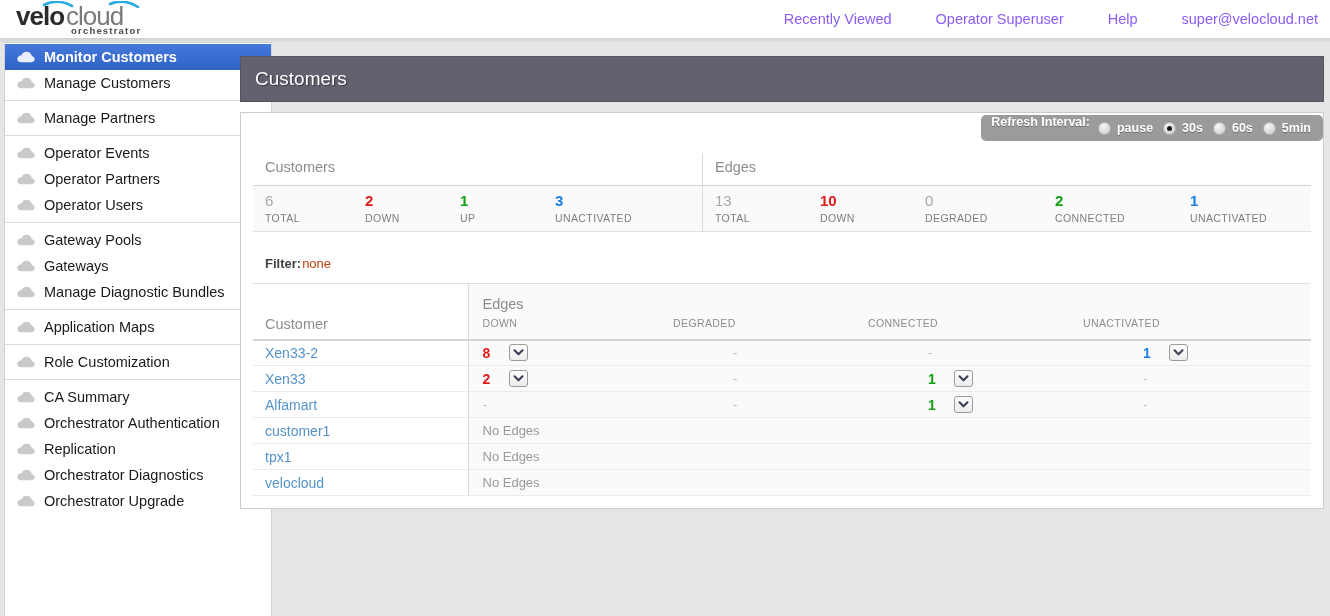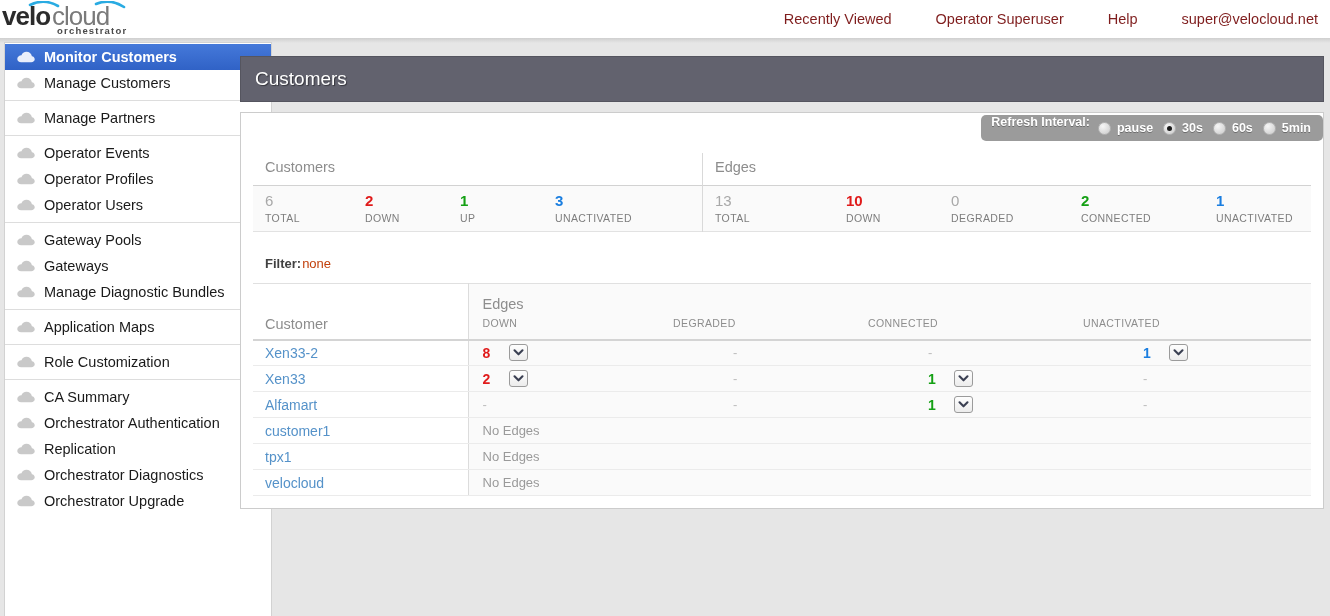--- a/index.html
+++ b/index.html
@@ -9,26 +9,26 @@
     background: #e4e4e4;
     overflow: hidden;
   }
 
   
   .topbar {
     position: absolute; left: 0; top: 0; width: 1330px; height: 38px;
     background: #ffffff;
     display: flex; align-items: center; justify-content: space-between;
   }
-  .logo-wrap { position: relative; width: 175px; height: 36px; }
+  .logo-wrap { position: relative; margin-left: 14px; width: 175px; height: 36px; }
   .logo-svg { display:block; }
 
   .topnav { display: flex; align-items: center; margin-right: 12px; }
   .topnav a {
-    color: #7f1d1d; font-size: 14.5px; text-decoration: none;
+    color: #8b5cf6; font-size: 14.5px; text-decoration: none;
     margin-left: 44px; white-space: nowrap; text-align: right;
   }
 
   
   .bodywrap {
     position: absolute; left: 0; top: 38px; width: 1330px; height: 578px;
     background: #e6e6e6;
   }
   .bodywrap::before {
     content: ""; position: absolute; left: 0; top: 0; width: 1330px; height: 5px;
@@ -133,21 +133,21 @@
   .stat .num { font-size: 15px; font-weight: bold; line-height: 17px; }
   .stat .lbl { font-size: 10.5px; color: #7d7d7d; letter-spacing: .4px; margin-top: 3px; }
   .stat.muted .num { color: #a8a8a8; font-weight: normal; }
   .num.red { color: #e01b1b; }
   .num.green { color: #14a014; }
   .num.blue { color: #1a7ee0; }
 
   
   .cw0 { width: 100px; } .cw1 { width: 95px; } .cw2 { width: 95px; } .cw3 { width: auto; }
   
-  .ew0 { width: 105px; } .ew1 { width: 105px; margin-left: 26px; } .ew2 { width: 130px; }
+  .ew0 { width: 105px; } .ew1 { width: 105px; } .ew2 { width: 130px; }
   .ew3 { width: 135px; } .ew4 { width: auto; }
 
   
   .filter-row { margin-top: 24px; font-size: 13px; padding-left: 12px; }
   .filter-row b { color: #404040; }
   .filter-val { color: #c2410c; margin-left: 1px; }
 
   
   .tbl { margin-top: 12px; width: 100%; border-collapse: collapse; }
   .tbl thead th {
@@ -249,21 +249,21 @@
         <div class="nav-item">
           <svg class="cloud-ico" viewBox="0 0 20 13">
             <path fill="#c9c9c9" d="M4.6 12.4h11.2c2.3 0 3.9-1.5 3.9-3.3 0-1.7-1.3-3.1-3.1-3.3C16.1 3 13.6.7 10.5.7 7.9.7 5.7 2.3 5 4.5 2.3 4.6.3 6.5.3 8.7c0 2 1.7 3.7 4.3 3.7z"></path>
           </svg>
           <span>Operator Events</span>
         </div>
         <div class="nav-item">
           <svg class="cloud-ico" viewBox="0 0 20 13">
             <path fill="#c9c9c9" d="M4.6 12.4h11.2c2.3 0 3.9-1.5 3.9-3.3 0-1.7-1.3-3.1-3.1-3.3C16.1 3 13.6.7 10.5.7 7.9.7 5.7 2.3 5 4.5 2.3 4.6.3 6.5.3 8.7c0 2 1.7 3.7 4.3 3.7z"></path>
           </svg>
-          <span>Operator Profiles</span>
+          <span>Operator Partners</span>
         </div>
         <div class="nav-item">
           <svg class="cloud-ico" viewBox="0 0 20 13">
             <path fill="#c9c9c9" d="M4.6 12.4h11.2c2.3 0 3.9-1.5 3.9-3.3 0-1.7-1.3-3.1-3.1-3.3C16.1 3 13.6.7 10.5.7 7.9.7 5.7 2.3 5 4.5 2.3 4.6.3 6.5.3 8.7c0 2 1.7 3.7 4.3 3.7z"></path>
           </svg>
           <span>Operator Users</span>
         </div>
       </div>
       <div class="nav-group">
         <div class="nav-item">

